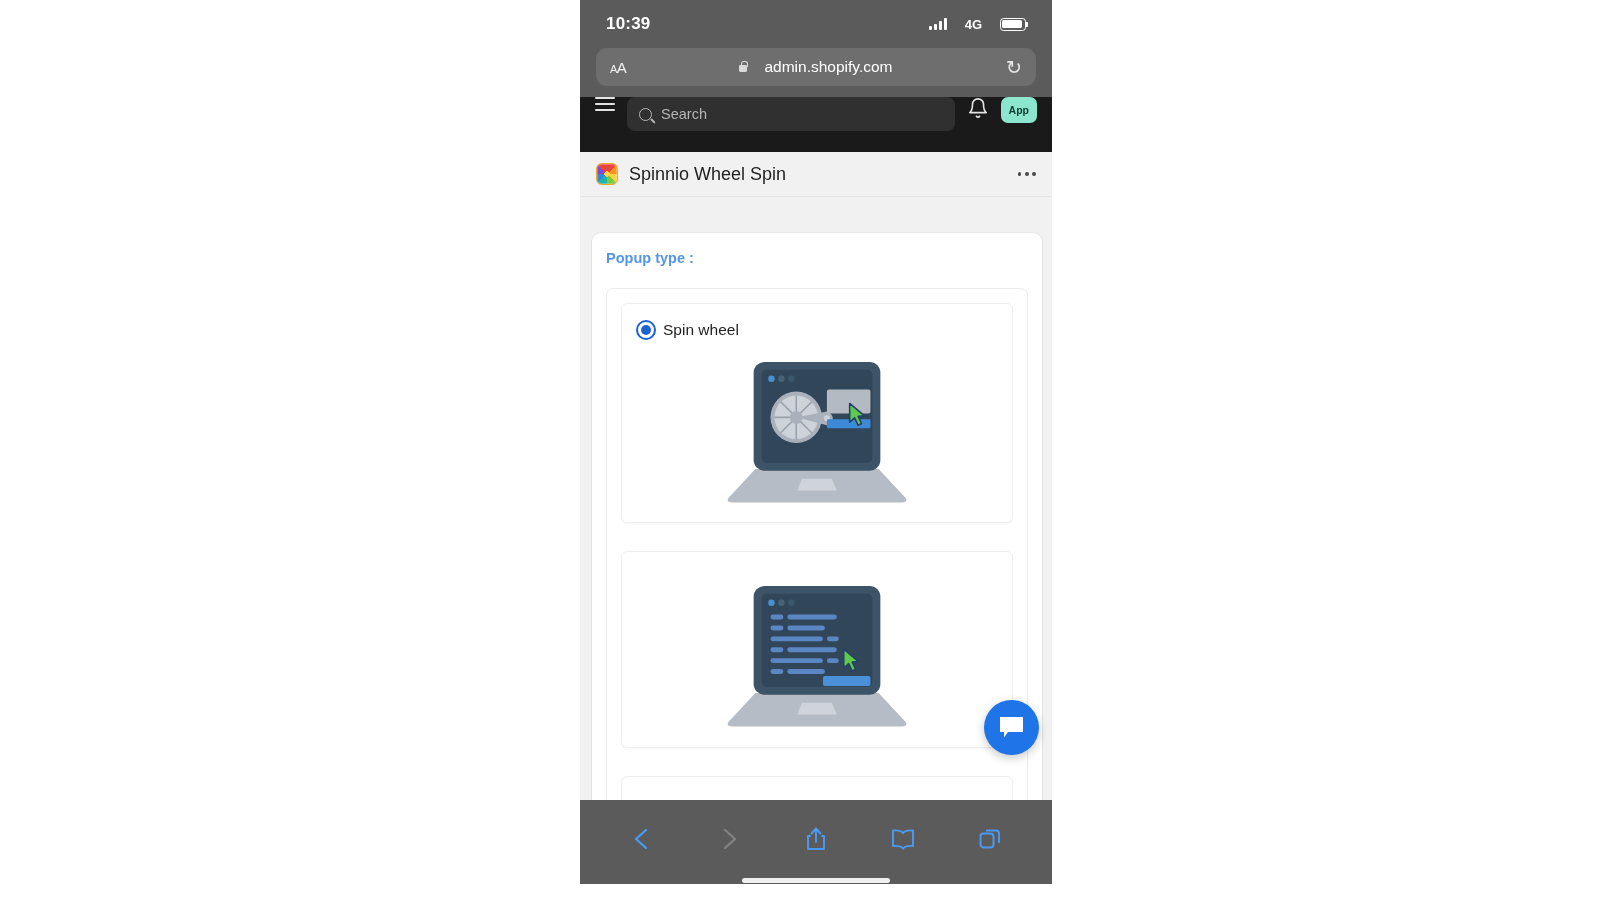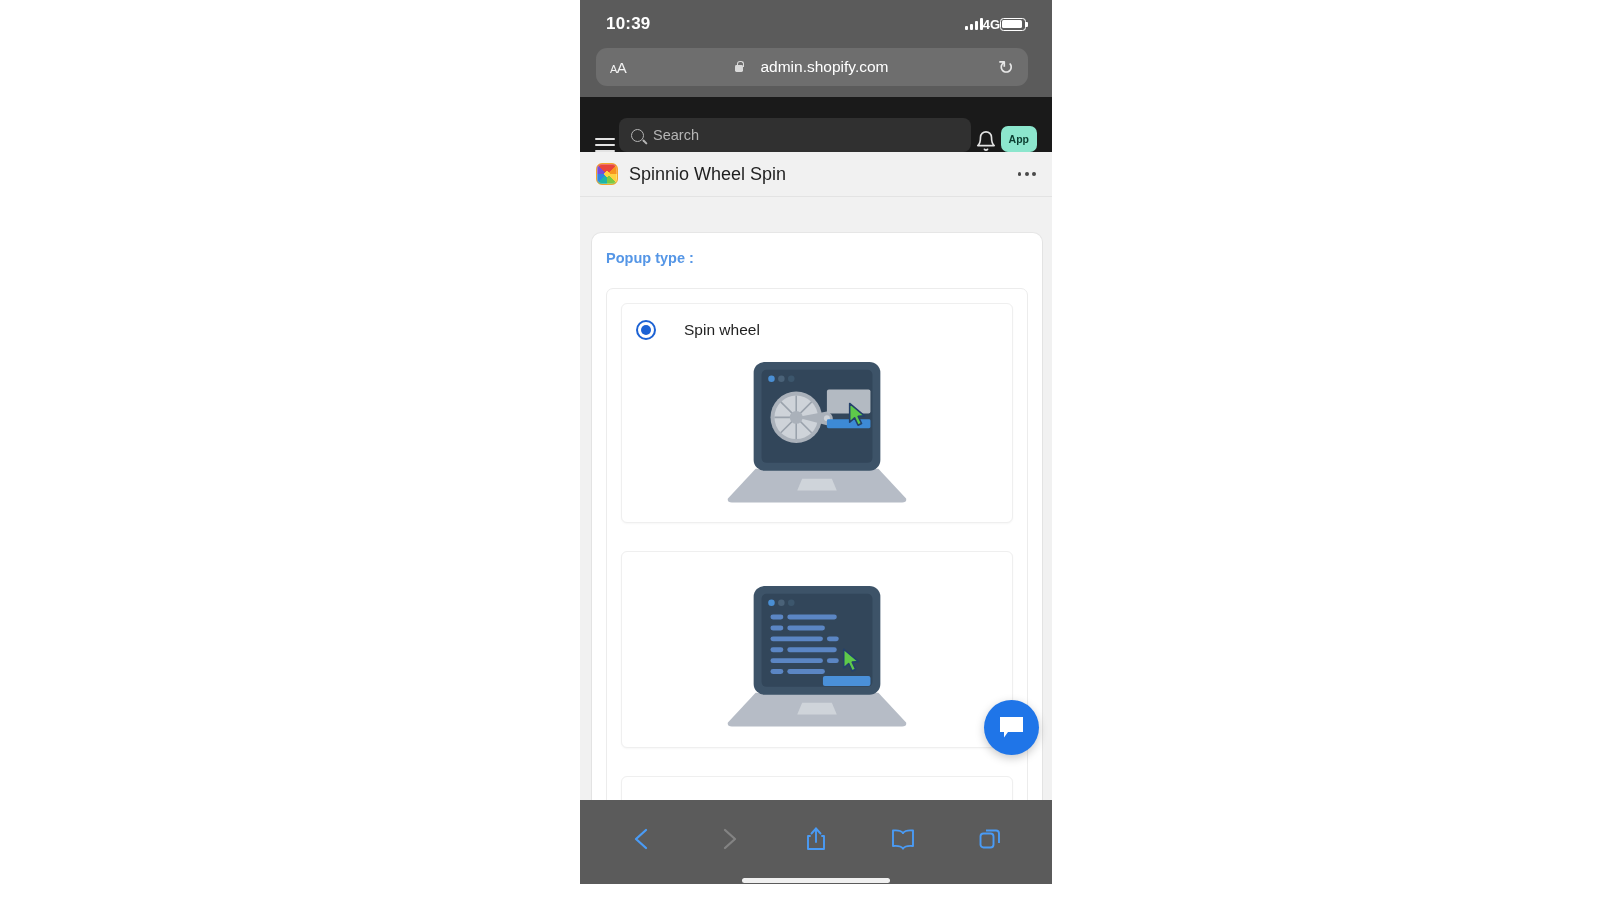--- a/index.html
+++ b/index.html
@@ -30,21 +30,21 @@
     background: #5b5b5b;
     display: flex; align-items: center;
     padding: 0 26px;
   }
   .sb-time {
     color: #ffffff; font-size: 17px; font-weight: bold;
     letter-spacing: .2px;
   }
   .sb-right {
     margin-left: auto;
-    display: flex; align-items: center; gap: 0;
+    display: flex; align-items: center; gap: 18px;
   }
   .bars { display: flex; align-items: flex-end; gap: 2px; height: 12px; }
   .bars i { display: block; width: 3px; background: #ffffff; border-radius: 1px; }
   .bars i:nth-child(1) { height: 4px; }
   .bars i:nth-child(2) { height: 6px; }
   .bars i:nth-child(3) { height: 9px; }
   .bars i:nth-child(4) { height: 12px; }
   .sb-net { color: #ffffff; font-size: 13px; font-weight: 600; }
   .battery {
     width: 26px; height: 13px; border: 1.4px solid #ffffff;
@@ -52,21 +52,21 @@
   }
   .battery::after {
     content: ""; position: absolute; right: -3.4px; top: 3.6px;
     width: 2px; height: 4.6px; background: #ffffff; border-radius: 0 1px 1px 0;
   }
   .battery > span { display: block; height: 100%; width: 94%; background: #fff; border-radius: 1.5px; }
 
   
   .urlbar-wrap {
     background: #5b5b5b;
-    padding: 0 24px 11px 16px;
+    padding: 0 16px 11px 16px;
   }
   .urlbar {
     height: 38px; background: #6e6e6e; border-radius: 11px;
     display: flex; align-items: center; padding: 0 14px;
     position: relative;
   }
   .aa { color: #f2f2f2; font-size: 15px; letter-spacing: -.5px; }
   .aa .small { font-size: 11px; }
   .url-center {
     position: absolute; left: 0; right: 0;
@@ -84,21 +84,21 @@
   }
   .url-text { color: #ffffff; font-size: 15.5px; }
   .reload {
     margin-left: auto; color: #e8e8e8; font-size: 19px; line-height: 1;
     font-family: "DejaVu Sans", sans-serif;
   }
 
   
   .topnav {
     height: 55px; background: #1a1a1a;
-    display: flex; align-items: flex-end; gap: 4px;
+    display: flex; align-items: flex-start; gap: 12px;
     padding: 0 15px;
   }
   .hamburger { width: 20px; display: flex; flex-direction: column; gap: 4px; cursor: pointer; }
   .hamburger i { display: block; height: 2px; background: #e3e3e3; border-radius: 1px; }
   .searchbox {
     flex: 1; height: 34px; background: #303030; border-radius: 8px;
     display: flex; align-items: center; gap: 9px; padding: 0 12px;
   }
   .search-ico {
     width: 13px; height: 13px; border: 1.7px solid #b5b5b5; border-radius: 50%;
@@ -160,21 +160,21 @@
     background: #fff;
   }
   .option-card {
     border: 1px solid #efefef; border-radius: 6px;
     background: #ffffff;
     padding: 16px 14px 12px 14px;
     box-shadow: 0 1px 2px rgba(0,0,0,.035);
     margin-bottom: 28px;
   }
   .option-card:last-child { margin-bottom: 0; }
-  .opt-head { display: flex; align-items: center; gap: 28px; margin-bottom: 4px; }
+  .opt-head { display: flex; align-items: center; gap: 7px; margin-bottom: 4px; }
   .radio {
     width: 20px; height: 20px; border-radius: 50%; flex: none;
     border: 2px solid #b5b5b5; background: #fff;
     display: flex; align-items: center; justify-content: center;
   }
   .radio.checked { border-color: #1c62d4; }
   .radio.checked::after {
     content: ""; width: 10px; height: 10px; border-radius: 50%; background: #1c62d4;
   }
   .opt-label { color: #1f1f1f; font-size: 15.5px; }

